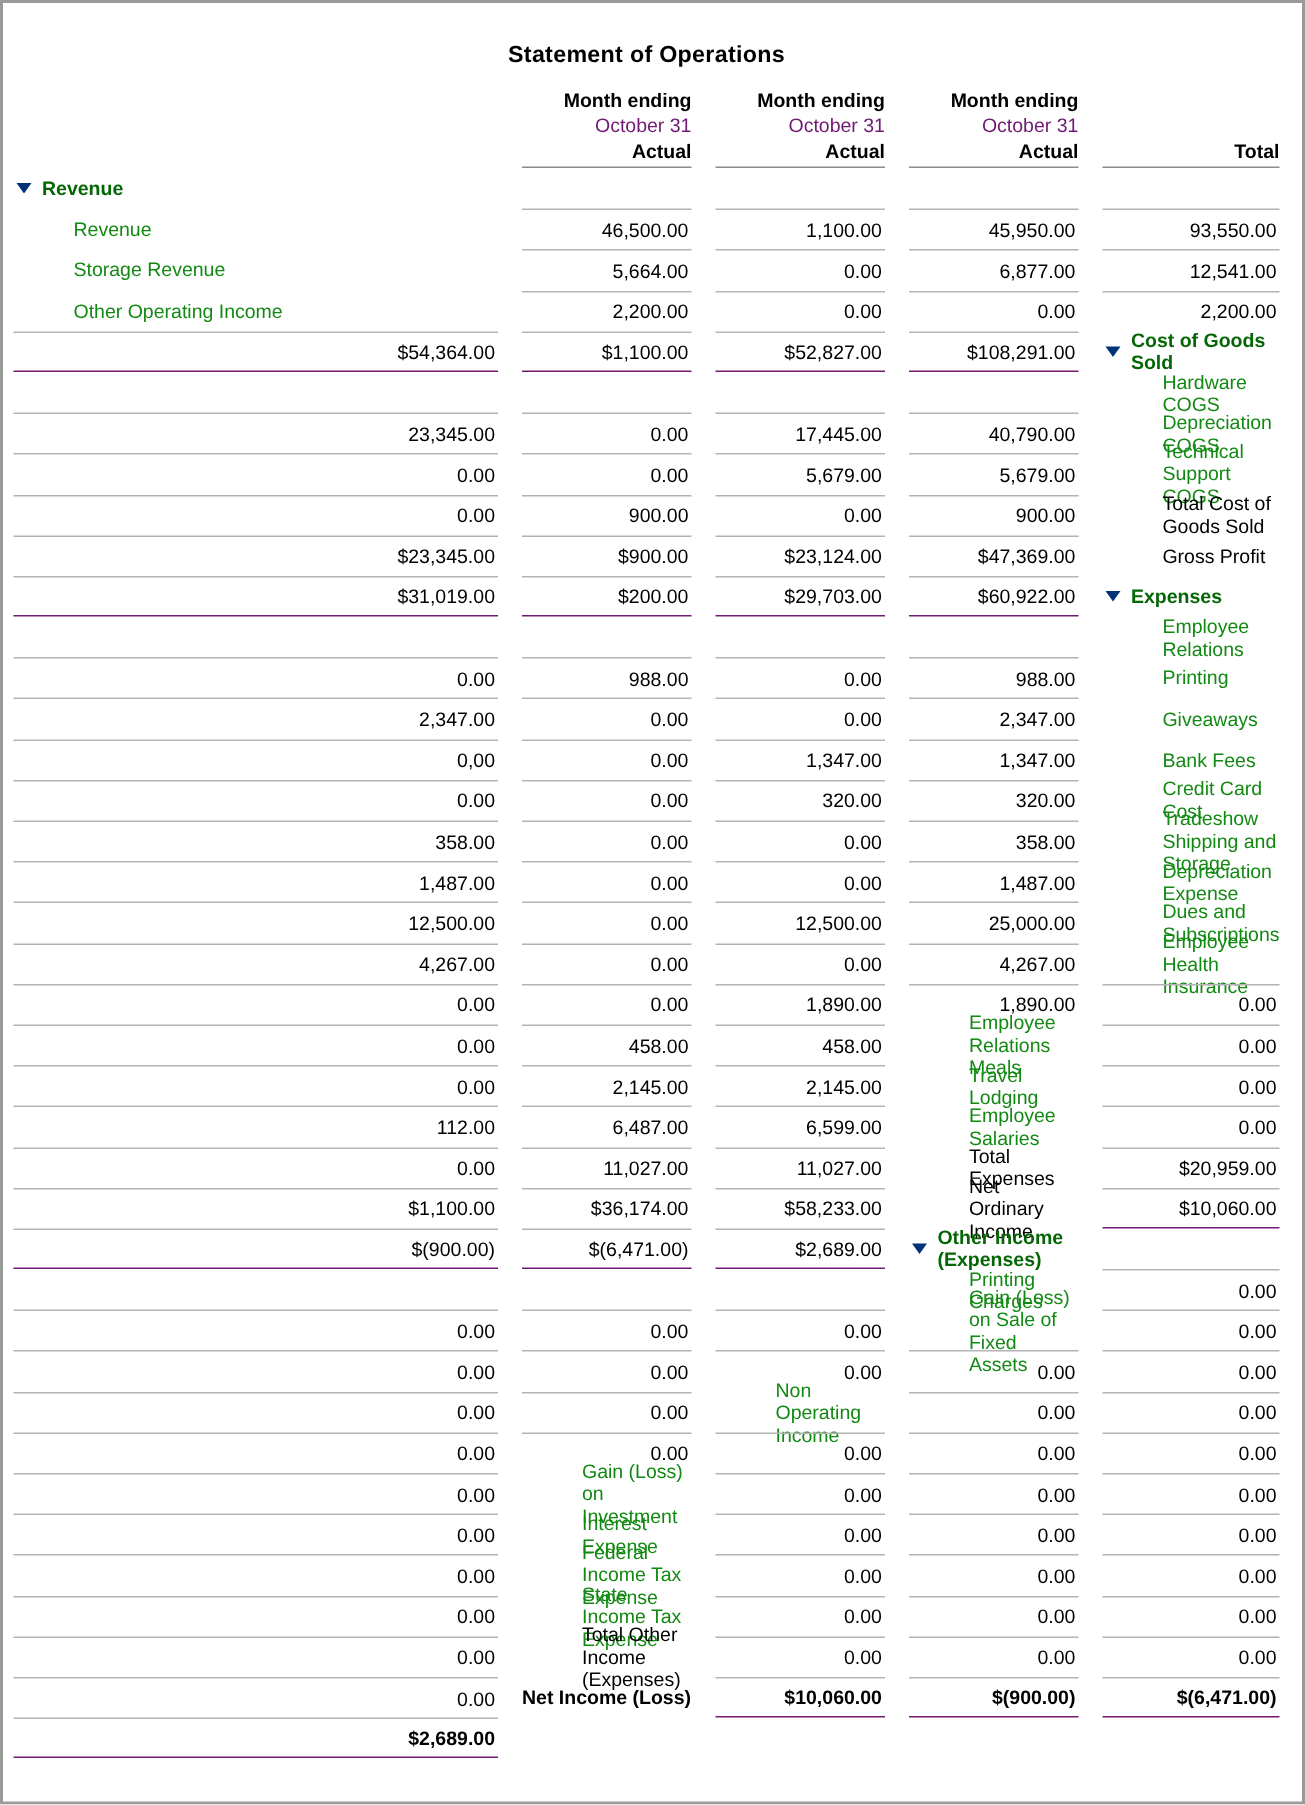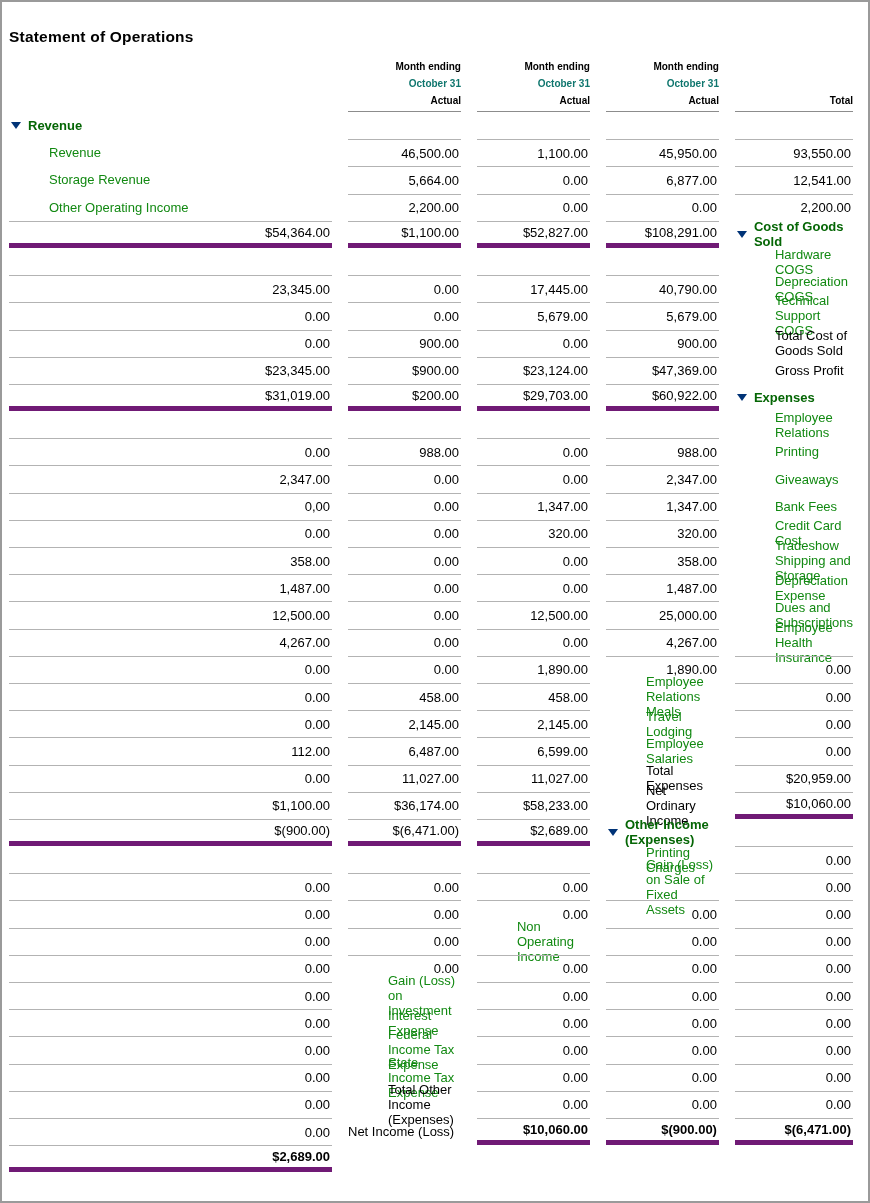--- a/index.html
+++ b/index.html
@@ -12,44 +12,45 @@
     font-family:"Liberation Sans", sans-serif;
     color:#000;
     overflow:hidden;
   }
   .content { padding:0 15px 0 7px; }
   .report-title {
     margin-top:26px;
     font-size:15.5px;
     font-weight:bold;
     letter-spacing:0.2px;
+    text-align:center;
   }
   .grid {
     margin-top:12px;
     display:grid;
     grid-template-columns:323px repeat(4, 1fr);
     column-gap:16px;
   }
   
   .hcell { text-align:right; border-bottom:1px solid #8c8c8c; padding-bottom:2px; }
   .hcell.spacer { border-bottom:none; }
-  .h-line { height:17px; line-height:17px; font-size:10px; }
+  .h-line { height:17px; line-height:17px; font-size:13px; }
   .h-bold { font-weight:bold; }
-  .h-plain { color:#0f766e;font-weight:bold; }
+  .h-plain { color:#701a75; }
   
   .cell { height:27.2px; box-sizing:border-box; display:flex; align-items:center; font-size:13px; }
   .vcell { justify-content:flex-end; padding-right:2px; }
   .vcell.item, .vcell.total, .vcell.result, .vcell.net { border-top:1px solid #b3b3b3; }
-  .vcell.result, .vcell.net { border-bottom:5px solid #701a75; }
+  .vcell.result, .vcell.net { border-bottom:1px solid #701a75; }
   .vcell.net { font-weight:bold; }
   .lcell.item, .lcell.total, .lcell.result { padding-left:40px; }
   .lcell.section { font-weight:bold; color:#056605; }
   .lcell.item a { color:#128912; text-decoration:none; cursor:pointer; }
   .lcell.section a { color:#056605; text-decoration:none; cursor:pointer; }
-  .lcell.net { font-weight:normal; padding-left:0; }
+  .lcell.net { font-weight:bold; padding-left:0; }
   .tri {
     display:inline-block; width:0; height:0;
     border-left:5px solid transparent;
     border-right:5px solid transparent;
     border-top:7px solid #003377;
     margin:0 7px 0 2px;
     cursor:pointer;
   }
 </style>
 </head>

